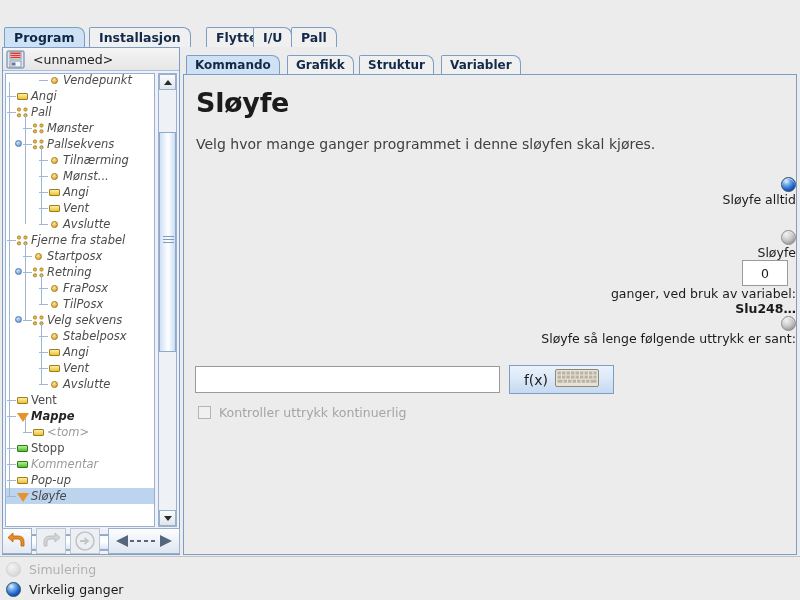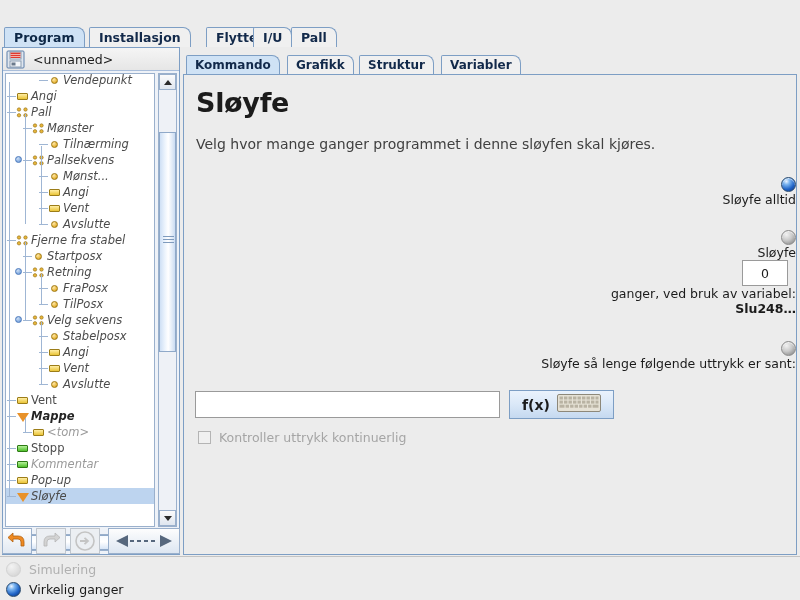--- a/index.html
+++ b/index.html
@@ -209,21 +209,21 @@
   .expr-input{
     width:305px;height:27px;background:#ffffff;border:1px solid #9a9a9a;
     font-family:"DejaVu Sans","Liberation Sans",sans-serif;font-size:12.5px;padding:0 5px;color:#1b1b1b;
   }
   .fx-btn{
     width:105px;height:29px;margin-left:9px;
     background:linear-gradient(to bottom,#eaf2fc 0%,#dce9f8 45%,#c5d9f0 100%);
     border:1px solid #7d9ec4;
     display:flex;align-items:center;justify-content:center;
   }
-  .fx-text{ font-size:14px;font-weight:bold;color:#1b1b1b; }
+  .fx-text{ font-size:14px;font-weight:normal;color:#1b1b1b; }
   .kbd-ico{ margin-left:7px; }
 
   .chk-row{ display:flex; align-items:center; margin-left:14px; }
   .chkbox{
     width:13px;height:13px;background:#f0f0f0;border:1px solid #b4b4b4;flex:none;
   }
   .chk-lbl{ margin-left:8px;font-size:12.5px;color:#a5a5a5; }
 
   
   .bottombar{
@@ -306,42 +306,42 @@
             <div class="tline" style="left: 17px; top: 8px; width: 9px; height: 1px;"></div>
             <div class="ico" style="margin-left: 26px;"><svg class="ico-pal" viewBox="0 0 13 11">
                 <circle cx="3" cy="2.5" r="1.7" fill="#e8b63a" stroke="#8d6a10" stroke-width="0.6"></circle>
                 <circle cx="9.5" cy="2.5" r="1.7" fill="#e8b63a" stroke="#8d6a10" stroke-width="0.6"></circle>
                 <circle cx="3" cy="8.3" r="1.7" fill="#e8b63a" stroke="#8d6a10" stroke-width="0.6"></circle>
                 <circle cx="9.5" cy="8.3" r="1.7" fill="#e8b63a" stroke="#8d6a10" stroke-width="0.6"></circle>
               </svg></div>
             <span class="lbl">Mønster</span>
           </div>
           <div class="trow">
-            <div class="tline" style="left: 33px; top: 8px; width: 9px; height: 1px;"></div>
-            <div class="ico" style="margin-left: 42px;">
-              <div class="ico-dot"></div>
-            </div>
-            <span class="lbl">Tilnærming</span>
-          </div>
-          <div class="trow">
             <div class="tline" style="left: 17px; top: 8px; width: 9px; height: 1px;"></div>
             <div class="knob" style="left: 9px; top: 4px;"></div>
             <div class="ico" style="margin-left: 26px;"><svg class="ico-pal" viewBox="0 0 13 11">
                 <circle cx="3" cy="2.5" r="1.7" fill="#e8b63a" stroke="#8d6a10" stroke-width="0.6"></circle>
                 <circle cx="9.5" cy="2.5" r="1.7" fill="#e8b63a" stroke="#8d6a10" stroke-width="0.6"></circle>
                 <circle cx="3" cy="8.3" r="1.7" fill="#e8b63a" stroke="#8d6a10" stroke-width="0.6"></circle>
                 <circle cx="9.5" cy="8.3" r="1.7" fill="#e8b63a" stroke="#8d6a10" stroke-width="0.6"></circle>
               </svg></div>
             <span class="lbl">Pallsekvens</span>
           </div>
           <div class="trow">
             <div class="tline" style="left: 33px; top: 8px; width: 9px; height: 1px;"></div>
             <div class="ico" style="margin-left: 42px;">
               <div class="ico-dot"></div>
             </div>
+            <span class="lbl">Tilnærming</span>
+          </div>
+          <div class="trow">
+            <div class="tline" style="left: 33px; top: 8px; width: 9px; height: 1px;"></div>
+            <div class="ico" style="margin-left: 42px;">
+              <div class="ico-dot"></div>
+            </div>
             <span class="lbl">Mønst...</span>
           </div>
           <div class="trow">
             <div class="tline" style="left: 33px; top: 8px; width: 9px; height: 1px;"></div>
             <div class="ico" style="margin-left: 42px;">
               <div class="ico-rect"></div>
             </div>
             <span class="lbl">Angi</span>
           </div>
           <div class="trow">
@@ -574,21 +574,21 @@
       </div>
 
       <div class="radio-row" style="margin-top:23px;">
         <div class="radio"></div>
         <div class="rlabel">Sløyfe</div>
         <div class="numbox">0</div>
         <div class="rlabel" style="margin-left:0;">ganger, ved bruk av variabel:</div>
         <div class="varname">Slu248…</div>
       </div>
 
-      <div class="radio-row" style="margin-top:25px;">
+      <div class="radio-row" style="">
         <div class="radio"></div>
         <div class="rlabel">Sløyfe så lenge følgende uttrykk er sant:</div>
       </div>
 
       <div class="expr-row" style="margin-top:19px;">
         <input class="expr-input" type="text" value="" style="">
         <div class="fx-btn">
           <span class="fx-text">f(x)</span>
           <span class="kbd-ico">
             <svg width="44" height="20" viewBox="0 0 44 20">

